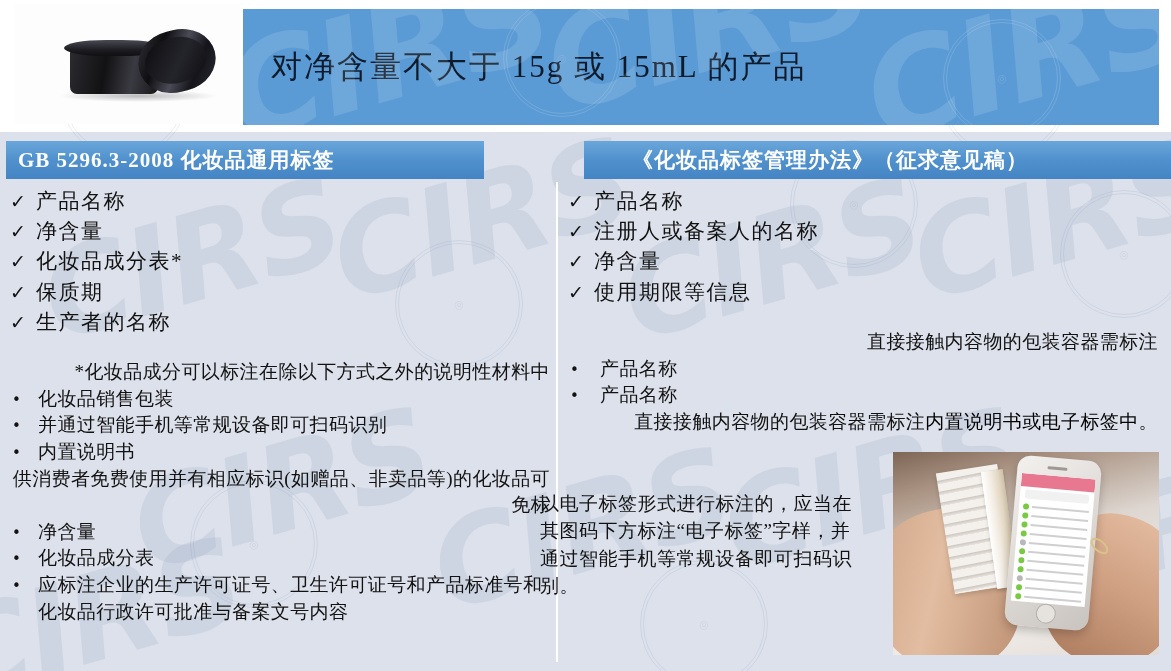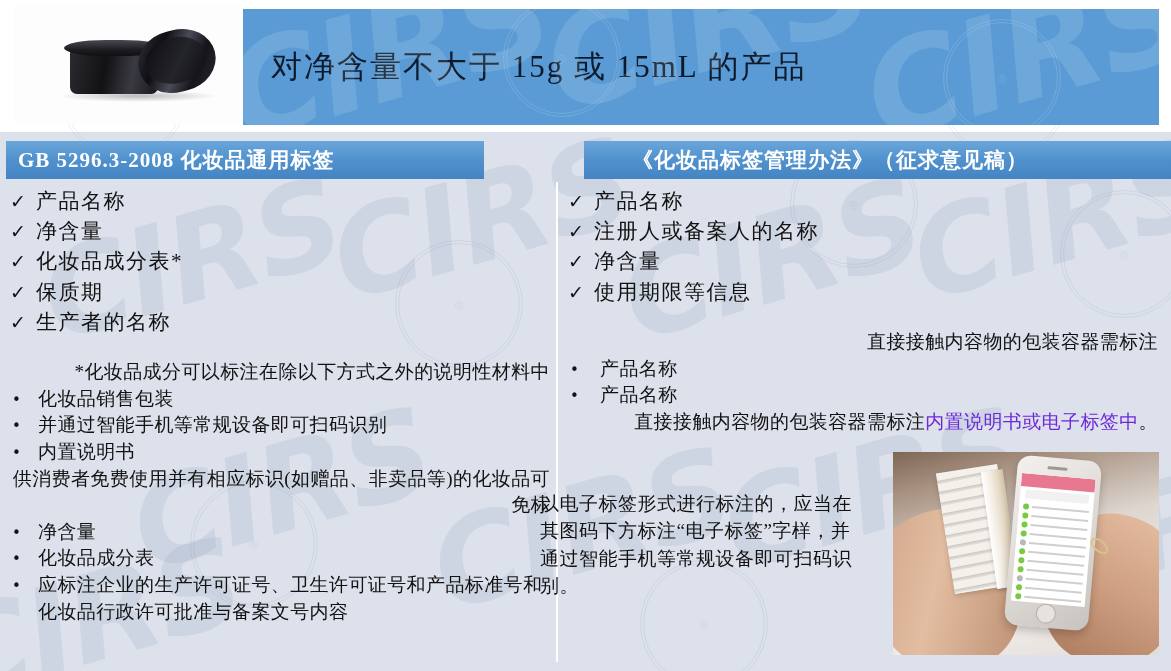--- a/index.html
+++ b/index.html
@@ -227,21 +227,21 @@
   }
   .bullet-dot {
     width: 26px;
     flex: 0 0 26px;
     font-size: 15px;
     font-family: "DejaVu Sans", sans-serif;
     padding-left: 2px;
   }
   .bullet-text { flex: 1 1 auto; }
 
-  .red { color: #6d28d9; font-family: Liberation Serif, serif; }
+  .red { color: #000000; font-family: Liberation Serif, serif; }
 
   .right-list-indent .bullet-dot { width: 30px; flex: 0 0 30px; }
 
   .phone-block {
     position: absolute;
     left: 540px; top: 490px;
     width: 320px;
     z-index: 12;
     font-size: 19px;
     line-height: 1.44;

